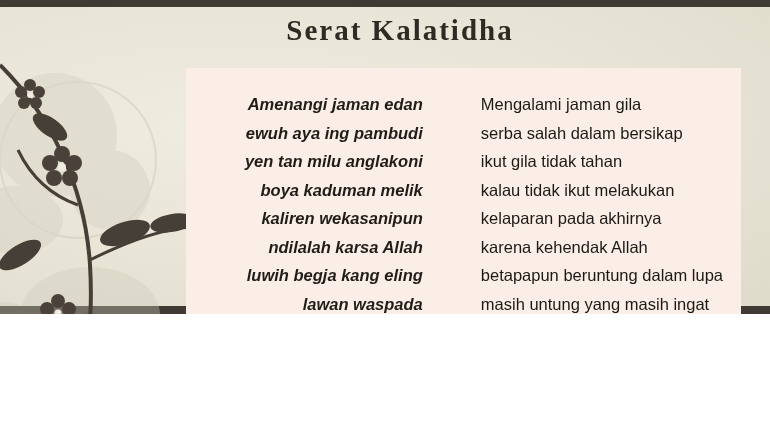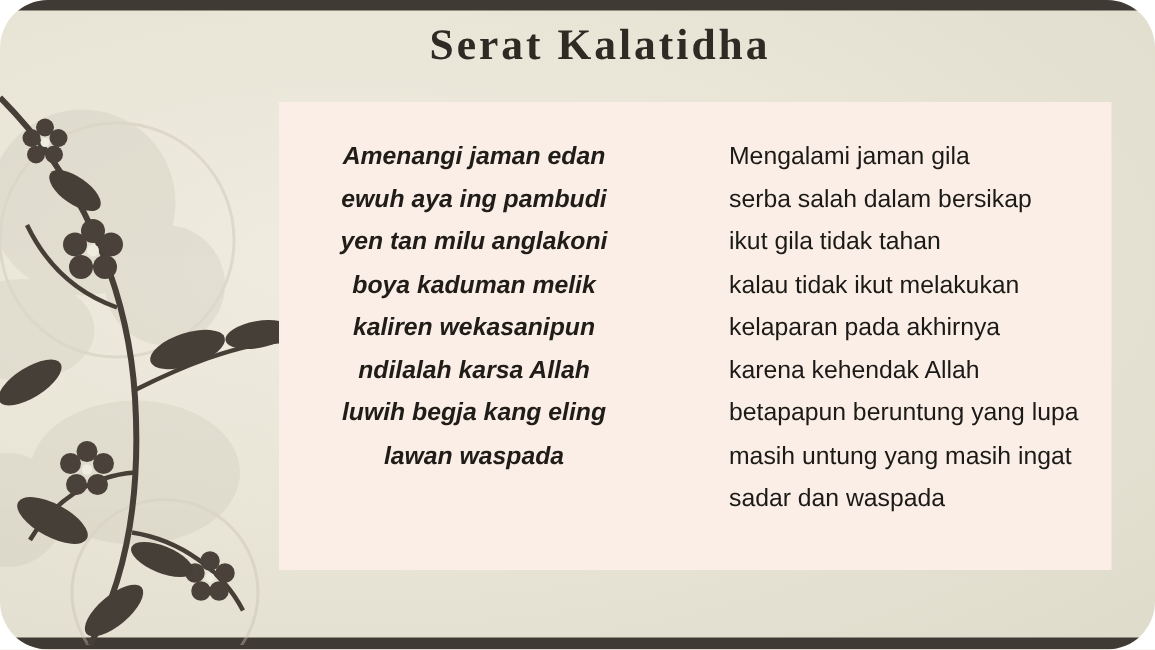--- a/index.html
+++ b/index.html
@@ -8,24 +8,23 @@
   }
   body {
     width: 770px;
     height: 433px;
     overflow: hidden;
     font-family: "Liberation Sans", sans-serif;
   }
   .slide {
     position: relative;
     width: 770px;
-    height: 433px;
+    height: 314px;
     background: radial-gradient(ellipse at 30% 40%, #efece0 0%, #e9e6d8 45%, #dedbcb 100%);
     overflow: hidden;
-    border-radius: 32px;
   }
   
   .band-top {
     position: absolute;
     left: 0; top: 0;
     width: 100%;
     height: 7px;
     background: #3f3a33;
   }
   .band-bottom {
@@ -80,21 +79,21 @@
     flex-direction: row;
     gap: 10px;
   }
   .col {
     display: flex;
     flex-direction: column;
     justify-content: flex-start;
   }
   .col-javanese {
     width: 224px;
-    text-align: center;
+    text-align: right;
     font-style: italic;
     font-weight: 700;
     font-size: 16.5px;
     line-height: 28.5px;
     color: #201d19;
     font-family: "Liberation Sans", sans-serif;
     padding-right: 6px;
   }
   .col-indonesian {
     flex: 1;
@@ -198,19 +197,19 @@
       <div class="line">luwih begja kang eling</div>
       <div class="line">lawan waspada</div>
     </div>
     <div class="col col-indonesian">
       <div class="line">Mengalami jaman gila</div>
       <div class="line">serba salah dalam bersikap</div>
       <div class="line">ikut gila tidak tahan</div>
       <div class="line">kalau tidak ikut melakukan</div>
       <div class="line">kelaparan pada akhirnya</div>
       <div class="line">karena kehendak Allah</div>
-      <div class="line">betapapun beruntung yang lupa</div>
+      <div class="line">betapapun beruntung dalam lupa</div>
       <div class="line">masih untung yang masih ingat</div>
       <div class="line">sadar dan waspada</div>
     </div>
   </div>
 
 </div>
 
 </body></html>

